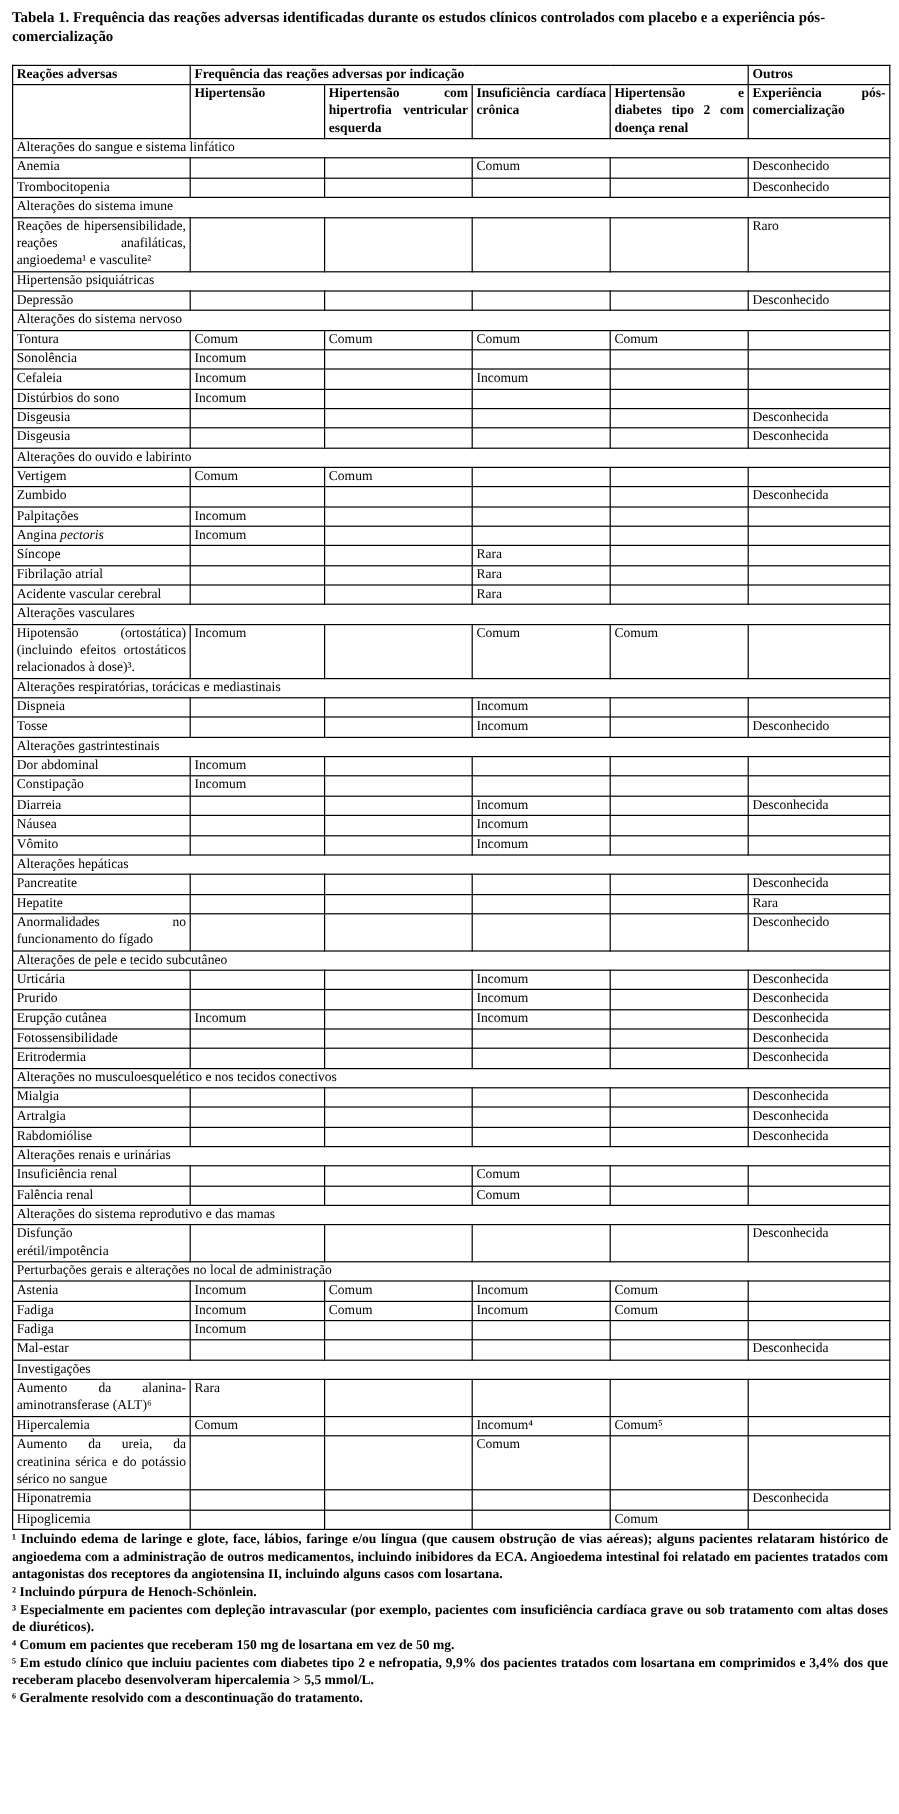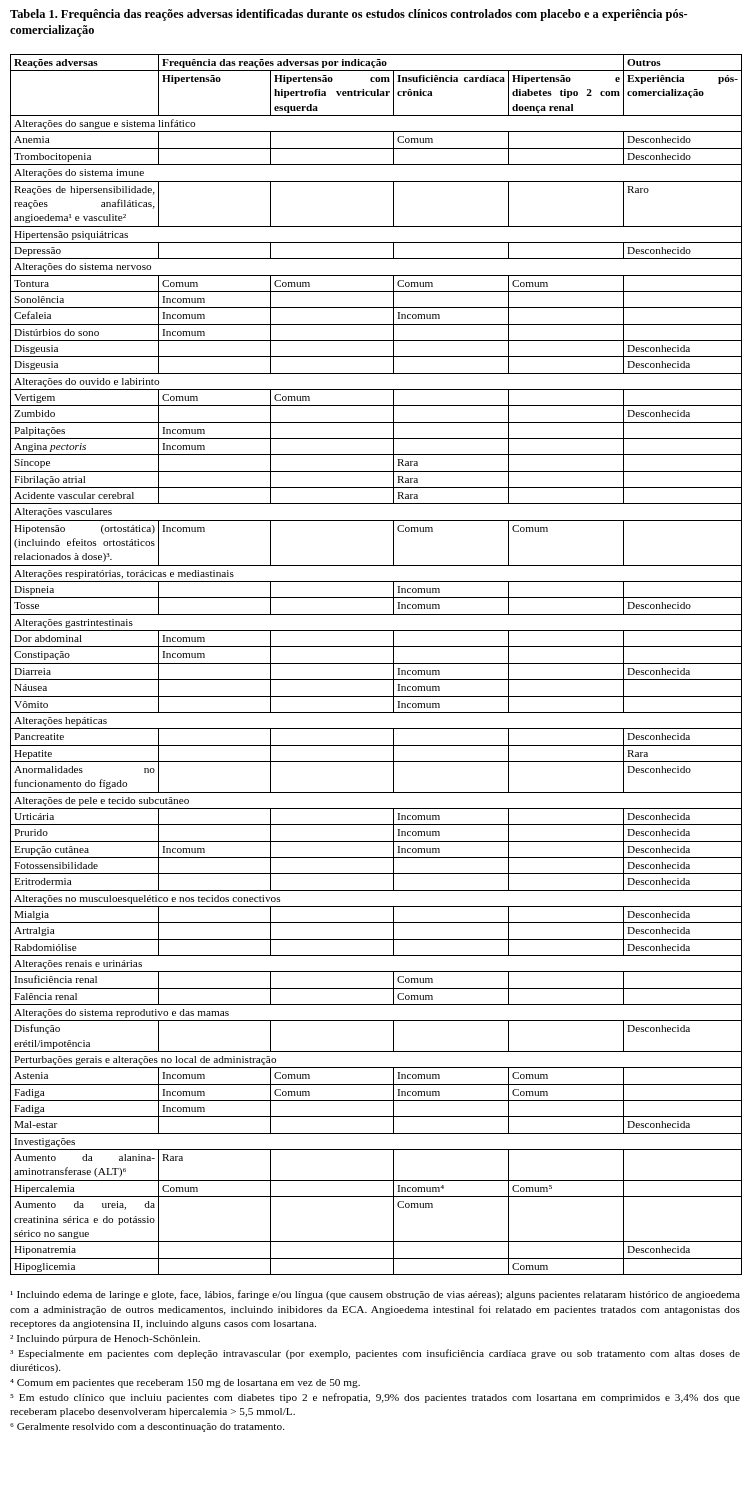--- a/index.html
+++ b/index.html
@@ -39,24 +39,24 @@
     font-weight: bold;
     text-align: left;
   }
   tr.hdr2 th { text-align: justify; }
   td.section-cell { font-weight: normal; }
   td.label-cell { text-align: justify; white-space: pre-line; }
 
   .footnotes {
     width: 730px;
     font-size: 11.3px;
-    font-weight: normal;
+    font-weight: bold;
     line-height: 1.3;
     text-align: justify;
-    margin-top: 12px;
+    margin-top: 1px;
   }
   .footnote { margin: 0; }
 </style>
 </head>
 <body>
 
 <div class="page">
 
   <p class="doc-title">Tabela 1. Frequência das reações adversas identificadas durante os estudos clínicos controlados com placebo e a experiência pós-comercialização</p>
 

